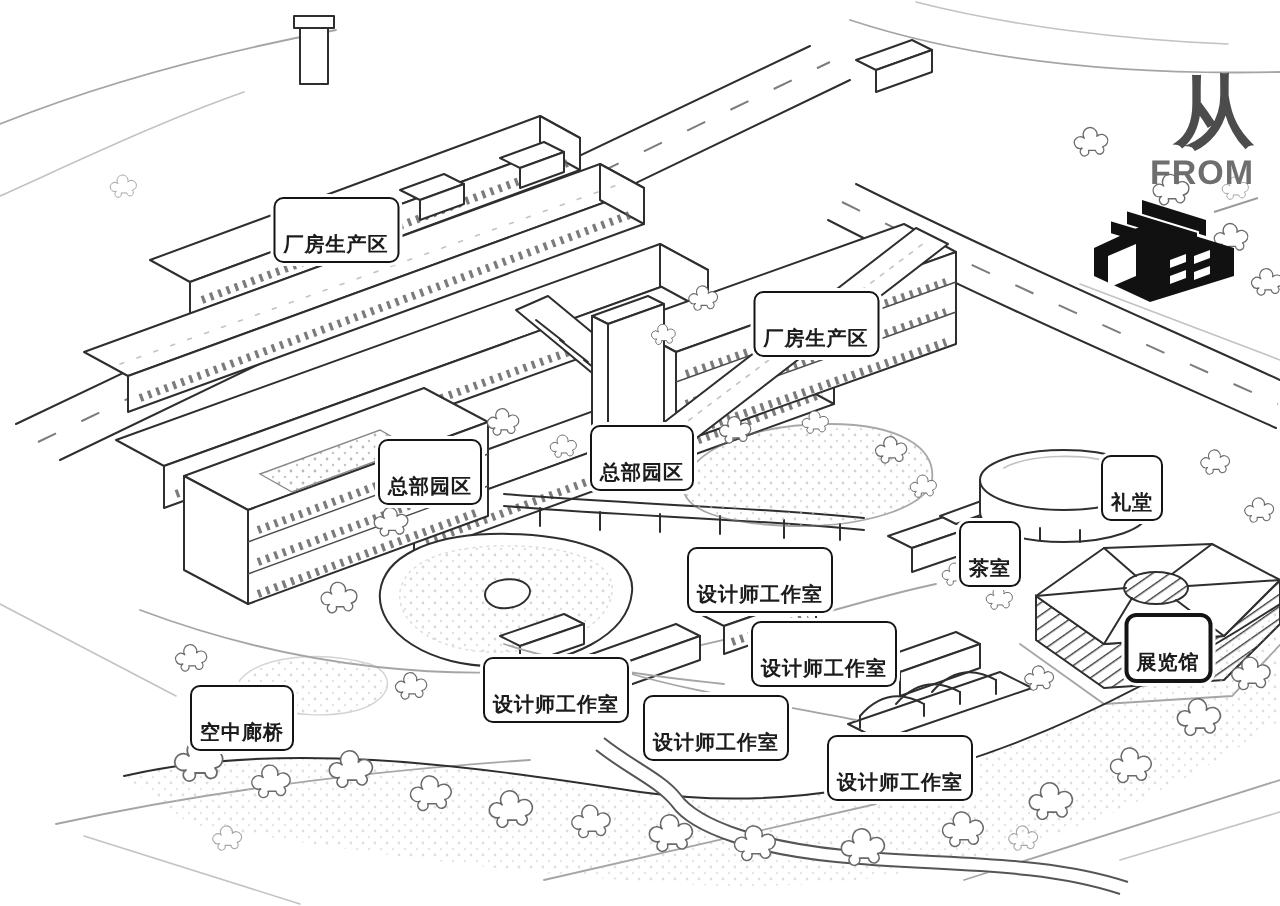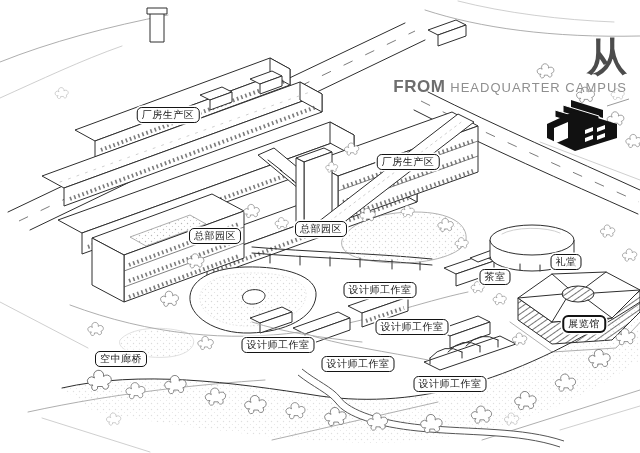--- a/index.html
+++ b/index.html
@@ -6,21 +6,21 @@
   #stage{
     position:relative;width:640px;height:453px;margin:0 auto;
     background:#ffffff;overflow:hidden;
     font-family:"Liberation Sans","DejaVu Sans",sans-serif;
   }
   #illustration{position:absolute;left:0;top:0;width:640px;height:453px;}
   
   .callout{
     position:absolute;transform:translate(-50%,-50%);
     background:#fff;border:1.7px solid #141414;border-radius:5px;
-    padding:1px 4px 1px 4px;font-size:10px;font-weight:400;color:#1c1c1c;
+    padding:18px 4px 1px 4px;font-size:10px;font-weight:700;color:#1c1c1c;
     letter-spacing:.5px;white-space:nowrap;line-height:12px;z-index:5;
     box-shadow:0 0 0 1.5px #ffffff;
   }
   .callout--bold{border-width:2.6px;border-radius:6px;text-align:center;}
   
   .title{
     position:absolute;right:13px;top:38px;z-index:6;text-align:right;
   }
   .title .row1{display:flex;align-items:baseline;justify-content:flex-end;gap:6px;}
   .title .cnFrom{font-size:40px;font-weight:700;color:#4c4c4c;line-height:38px;}
@@ -246,42 +246,41 @@
       <use href="#tree" transform="translate(630,256) scale(.6)"></use>
     </g>
   </svg>
 
   <div class="title">
     <div class="row1">
       <span class="cnFrom">从</span>
     </div>
     <div class="row2">
       <span class="enFrom">FROM</span>
-      <span class="enCampus">HEADQUARTER CAMPUS</span>
     </div>
   </div>
 
   <svg class="logo" width="88" height="56" viewBox="0 0 88 56">
     <path d="M66,8 L88,1" stroke="#9a9a9a" stroke-width="1" fill="none"></path>
     <polygon points="30,2 62,12 62,20 30,10" fill="#111"></polygon>
     <polygon points="22,7 58,18 58,26 22,15" fill="#111" stroke="#fff" stroke-width="1"></polygon>
     <polygon points="14,12 54,24 54,31 14,19" fill="#111" stroke="#fff" stroke-width="1"></polygon>
     <polygon points="6,26 34,13 76,26 76,40 34,53 6,40" fill="#111"></polygon>
     <polygon points="13,30 27,24 27,40 13,46" fill="#fff"></polygon>
     <polygon points="44,32 52,29 52,33 44,36" fill="#fff"></polygon>
     <polygon points="56,30 64,27 64,31 56,34" fill="#fff"></polygon>
     <polygon points="44,40 52,37 52,41 44,44" fill="#fff"></polygon>
     <polygon points="56,38 64,35 64,39 56,42" fill="#fff"></polygon>
   </svg>
 
   <div class="callout" style="left:168px;top:115px">厂房生产区</div>
   <div class="callout" style="left:408px;top:162px">厂房生产区</div>
   <div class="callout" style="left:321px;top:229px">总部园区</div>
   <div class="callout" style="left:215px;top:236px">总部园区</div>
-  <div class="callout" style="left:566px;top:262px">礼堂</div>
+  <div class="callout" style="left:566px;top:244px">礼堂</div>
   <div class="callout" style="left:495px;top:277px">茶室</div>
   <div class="callout" style="left:380px;top:290px">设计师工作室</div>
   <div class="callout" style="left:412px;top:327px">设计师工作室</div>
   <div class="callout callout--bold" style="left:584px;top:324px">展览馆</div>
   <div class="callout" style="left:278px;top:345px">设计师工作室</div>
   <div class="callout" style="left:121px;top:359px">空中廊桥</div>
   <div class="callout" style="left:358px;top:364px">设计师工作室</div>
   <div class="callout" style="left:450px;top:384px">设计师工作室</div>
 
 </div>

